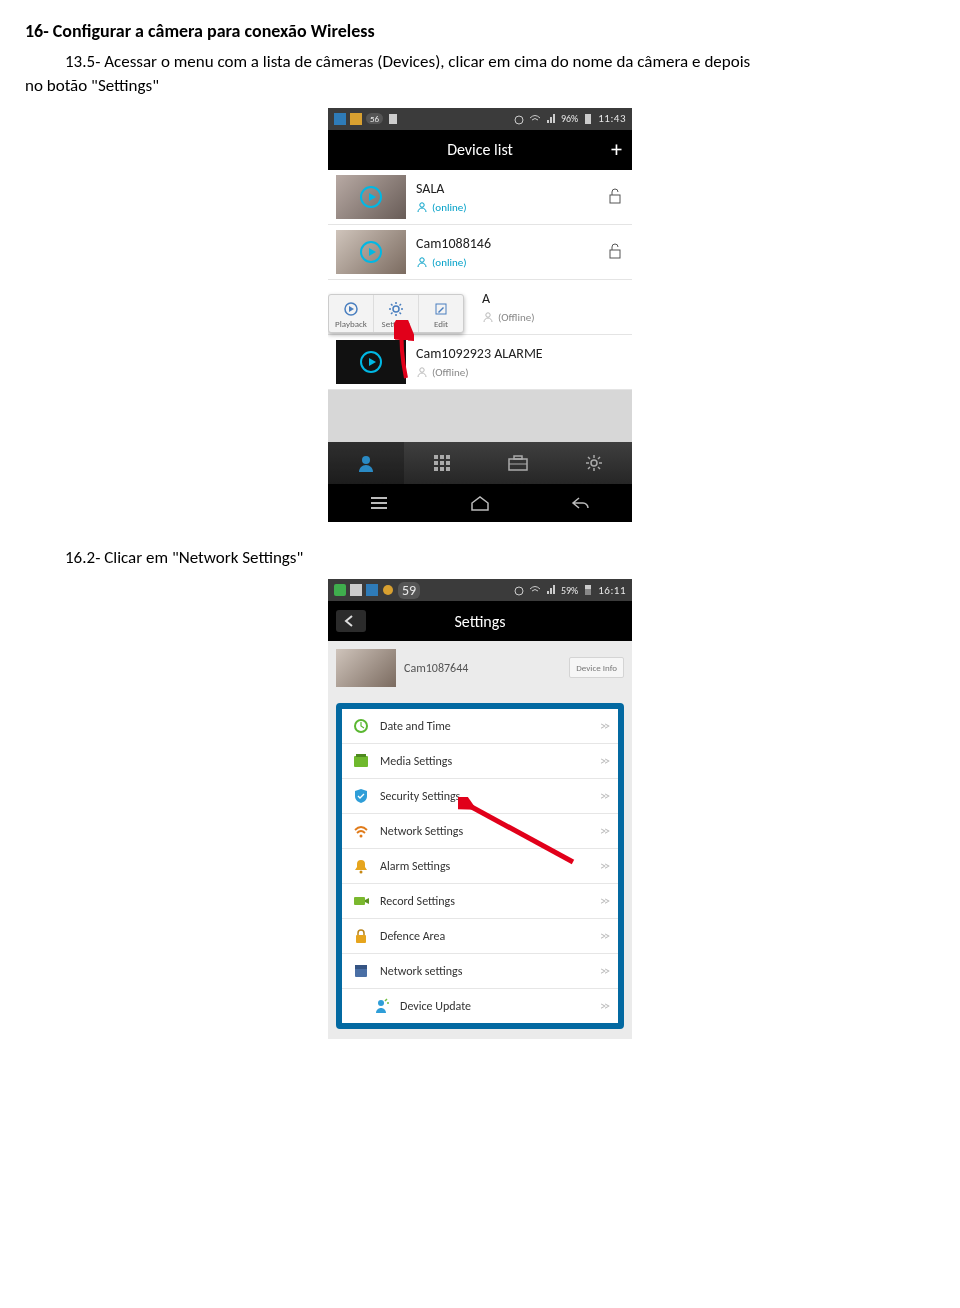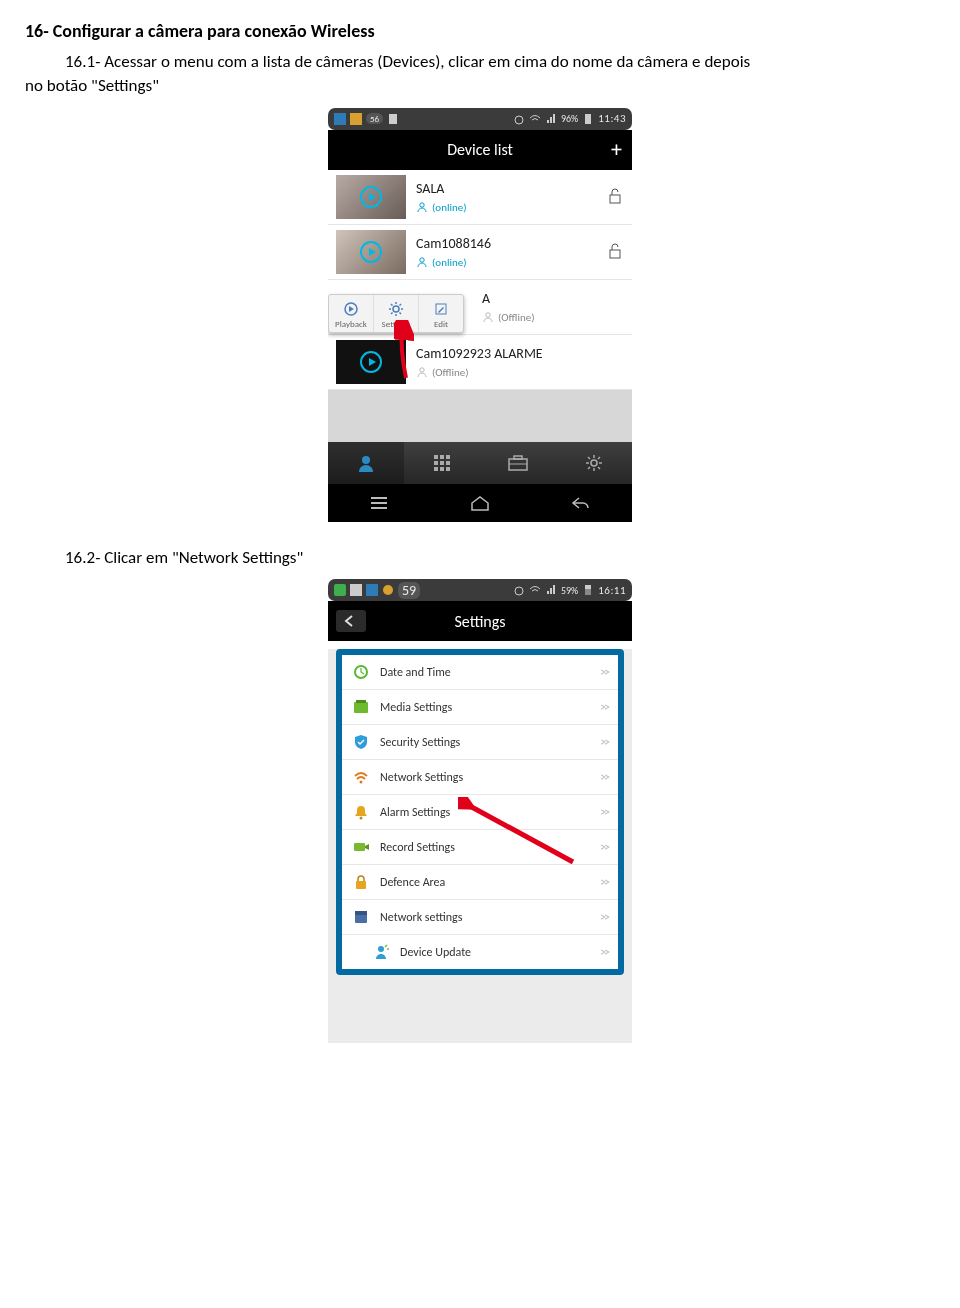--- a/index.html
+++ b/index.html
@@ -33,21 +33,20 @@
   
   .statusbar {
     height: 22px;
     background: #3b3b3b;
     color: #e8e8e8;
     display: flex;
     align-items: center;
     font-size: 11px;
     padding: 0 6px;
     justify-content: space-between;
-    border-radius: 7px;
   }
   .statusbar .left, .statusbar .right { display: flex; align-items: center; gap: 4px; }
   .status-icon { width:12px; height:12px; display:inline-block; }
   .status-time { font-weight: 500; letter-spacing: .5px; }
   
   .titlebar {
     height: 40px;
     background: #000;
     color: #fff;
     display: flex;
@@ -197,21 +196,21 @@
     pointer-events:none;
     z-index:7;
   }
   .person-icon{width:12px;height:12px;}
 </style>
 </head>
 <body>
 
 <div class="heading">16- Configurar a câmera para conexão Wireless</div>
 <div class="paragraph">
-  <span class="indent">16.1- Acessar o menu com a lista de câmeras (Devices), clicar em cima do nome da câmera e depois</span><br>
+  <span class="indent">13.5- Acessar o menu com a lista de câmeras (Devices), clicar em cima do nome da câmera e depois</span><br>
   <span>no botão "Settings"</span>
 </div>
 
 <div class="phone">
 
   <div class="statusbar">
     <div class="left">
       <svg class="status-icon" viewBox="0 0 12 12">
           <rect width="12" height="12" fill="#2e7bb8"></rect>
         </svg>
@@ -471,20 +470,25 @@
   </div>
   <div class="titlebar">
     <div class="back">
       <svg width="14" height="12" viewBox="0 0 14 12">
           <path d="M8 1L2 6l6 5" fill="none" stroke="#ddd" stroke-width="2"></path>
         </svg>
     </div>
     <span>Settings</span>
   </div>
   <div class="settings-body">
+    <div class="camera-header">
+      <div class="thumb room"></div>
+      <div class="cam-name">Cam1087644</div>
+      <div class="device-info-btn">Device Info</div>
+    </div>
     <div class="settings-list">
 
       <div class="settings-item">
         <svg class="sicon" viewBox="0 0 18 18">
             <circle cx="9" cy="9" r="7" fill="#5ab731"></circle>
             <circle cx="9" cy="9" r="5" fill="#fff"></circle>
             <path d="M9 5v4l3 2" stroke="#5ab731" fill="none" stroke-width="1.2"></path>
           </svg>
         <span>Date and Time</span>
         <span class="chev">&gt;&gt;</span>

